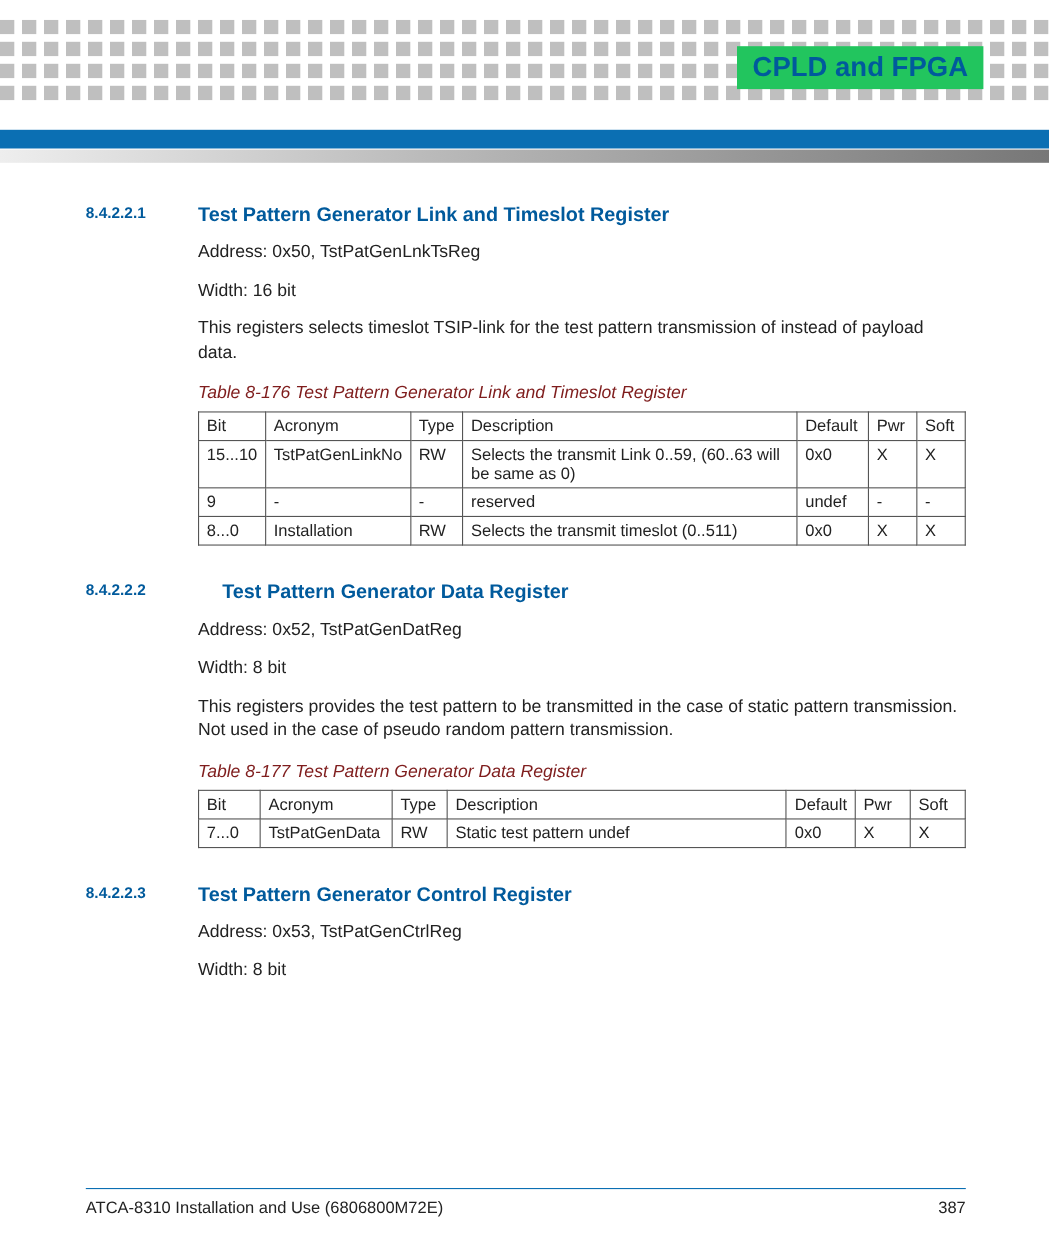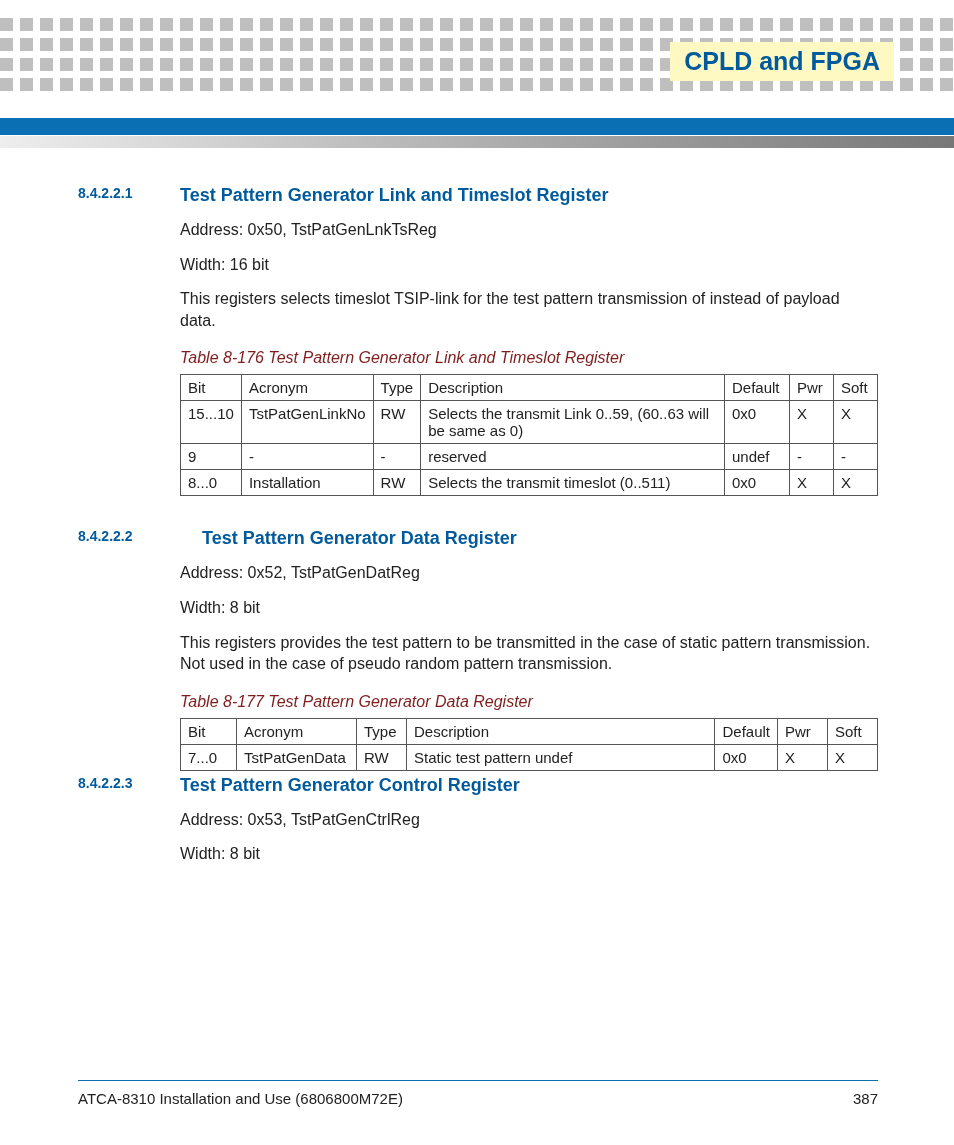--- a/index.html
+++ b/index.html
@@ -24,21 +24,21 @@
   .dot-row span {
     display: inline-block;
     width: 13px; height: 13px;
     background: #bfbfbf;
     margin-right: 7px;
   }
   .chapter-title {
     position: absolute;
     top: 42px;
     right: 60px;
-    background: #fef9c3;
+    background: #22c55e;
     padding: 5px 14px 5px 14px;
     font-size: 25px;
     font-weight: 700;
     color: #005a9c;
   }
   .blue-bar {
     position: absolute;
     top: 118px;
     left: 0;
     width: 954px;
@@ -234,21 +234,21 @@
             <td>TstPatGenData</td>
             <td>RW</td>
             <td>Static test pattern undef</td>
             <td>0x0</td>
             <td>X</td>
             <td>X</td>
           </tr>
         </tbody>
       </table>
     </div>
-    <div class="sect-row" style="margin-top: 4px;">
+    <div class="sect-row" style="margin-top: 32px;">
       <div class="sect-num">8.4.2.2.3</div>
       <div class="sect-title">Test Pattern Generator Control Register</div>
     </div>
     <div class="body-block">
       <p>Address: 0x53, TstPatGenCtrlReg</p>
       <p>Width: 8 bit</p>
     </div>
   </div>
 
 <div class="footer-rule"></div>

